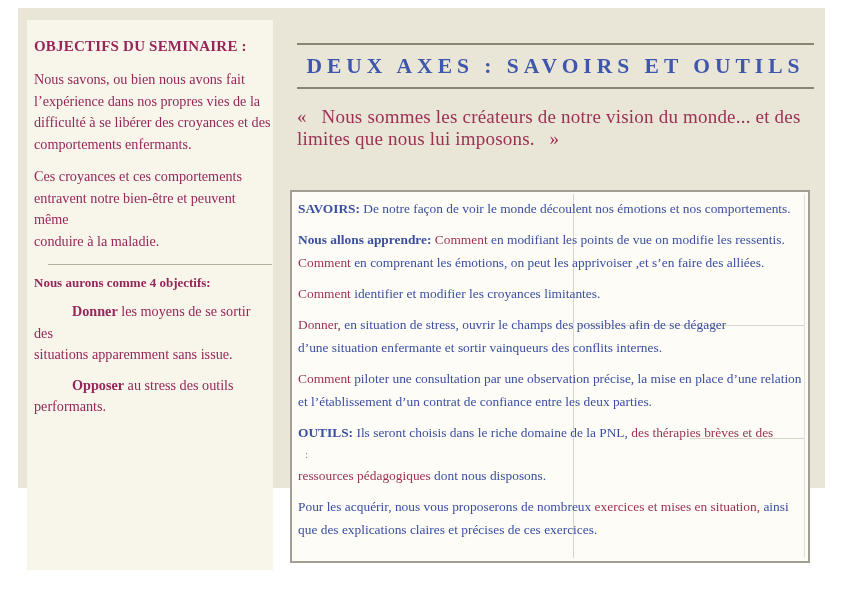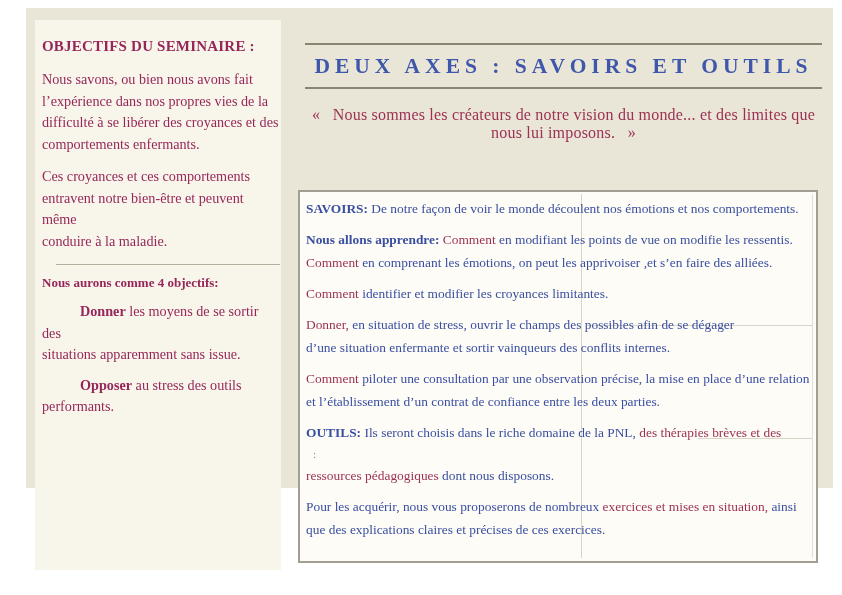--- a/index.html
+++ b/index.html
@@ -3,37 +3,37 @@
 <meta charset="utf-8">
 <style>
   :root{
     --blue:#3a4ea1; --title_blue:#3f57ab; --red:#9c3154; --sidebar_red:#96265a;
     --rule:#8b8472; --cream:#e9e5d7; --panel:#f8f6ea; --box_bg:#fdfcf6;
     --box_border:#a39e93; --grid:#d9d5c6; --colon:#7a7f9e;
   }
   *{margin:0;padding:0;box-sizing:border-box}
   html,body{width:842px;height:595px;background:#ffffff;overflow:hidden;
     font-family:"Liberation Serif", serif;}
-  .slide{position:absolute;left:18px;top:8px;width:807px;height:480px;background:var(--cream);margin-left:8px;}
+  .slide{position:absolute;left:18px;top:8px;width:807px;height:480px;background:var(--cream);}
 
   
   .panel{position:absolute;left:9px;top:12px;width:246px;height:550px;background:var(--panel);
     padding:10px 2px 0 7px;color:var(--sidebar_red);}
   .panel h2{font-size:15px;font-weight:bold;letter-spacing:.2px;margin:8px 0 14px;color:var(--sidebar_red);}
   .panel h3{font-size:13px;font-weight:bold;margin:0 0 10px;color:var(--sidebar_red);}
   .panel .para{font-size:14.2px;line-height:21.5px;margin:0 0 11px;white-space:pre-line;overflow:visible;}
   .panel .indent{text-indent:38px;margin-bottom:9px;}
   .divider{height:1px;background:#b5ae9d;margin:12px 0 10px 14px;width:224px;}
 
   
   .hdr{position:absolute;left:279px;top:35px;width:517px;}
   .rule{border-top:2px solid var(--rule);height:0;}
   .hdr h1{font-size:21.5px;font-weight:bold;letter-spacing:5px;text-align:center;
     color:var(--title_blue);margin:9px 0 8px;white-space:nowrap;}
-  .quote{margin-top:17px;text-align:center;font-size:16px;color:var(--red);letter-spacing:.2px;}
+  .quote{margin-top:17px;font-size:19px;color:var(--red);letter-spacing:.2px;}
 
   
   .box{position:absolute;left:272px;top:182px;width:520px;height:373px;background:var(--box_bg);
     border:2px solid var(--box_border);overflow:hidden;}
   .vline{position:absolute;top:2px;bottom:3px;width:1px;background:var(--grid);}
   .v1{left:281px;} .v2{left:512px;background:#e3dfd2;}
   .hline{position:absolute;height:1px;background:var(--grid);}
   .h1{top:133px;left:287px;right:4px;} .h2{top:246px;left:398px;right:4px;}
   .boxtext{position:relative;padding:5px 2px 0 6px;color:var(--blue);font-size:13.4px;line-height:23px;}
   .boxtext .para{margin:0 0 8px;white-space:pre-line;}

